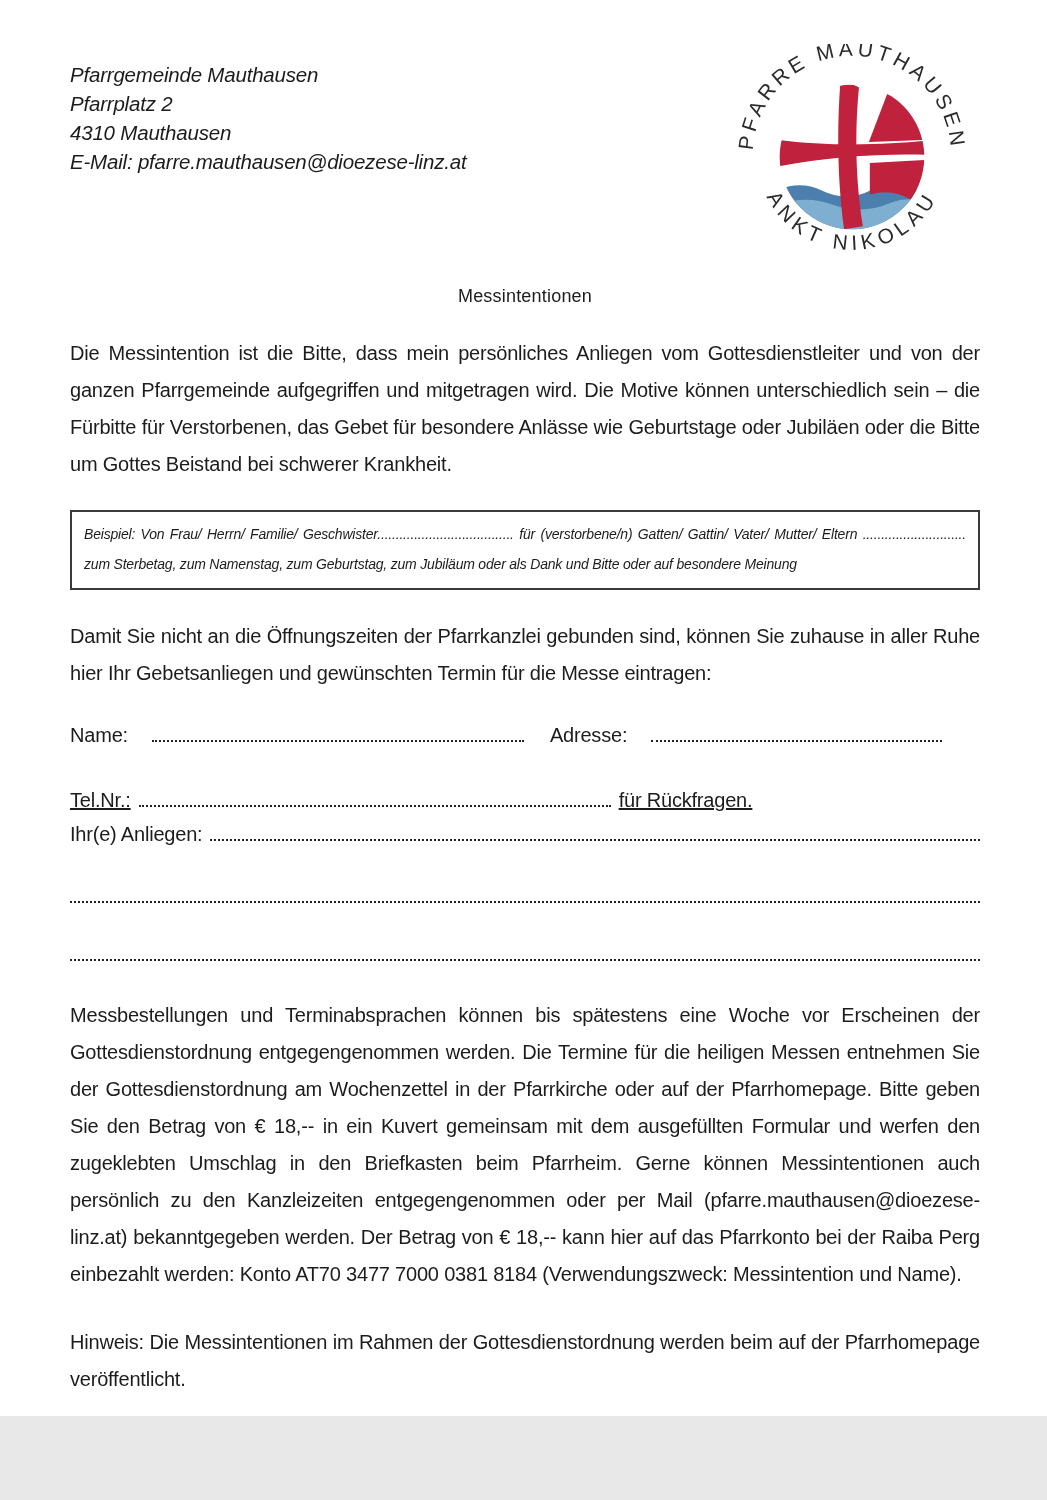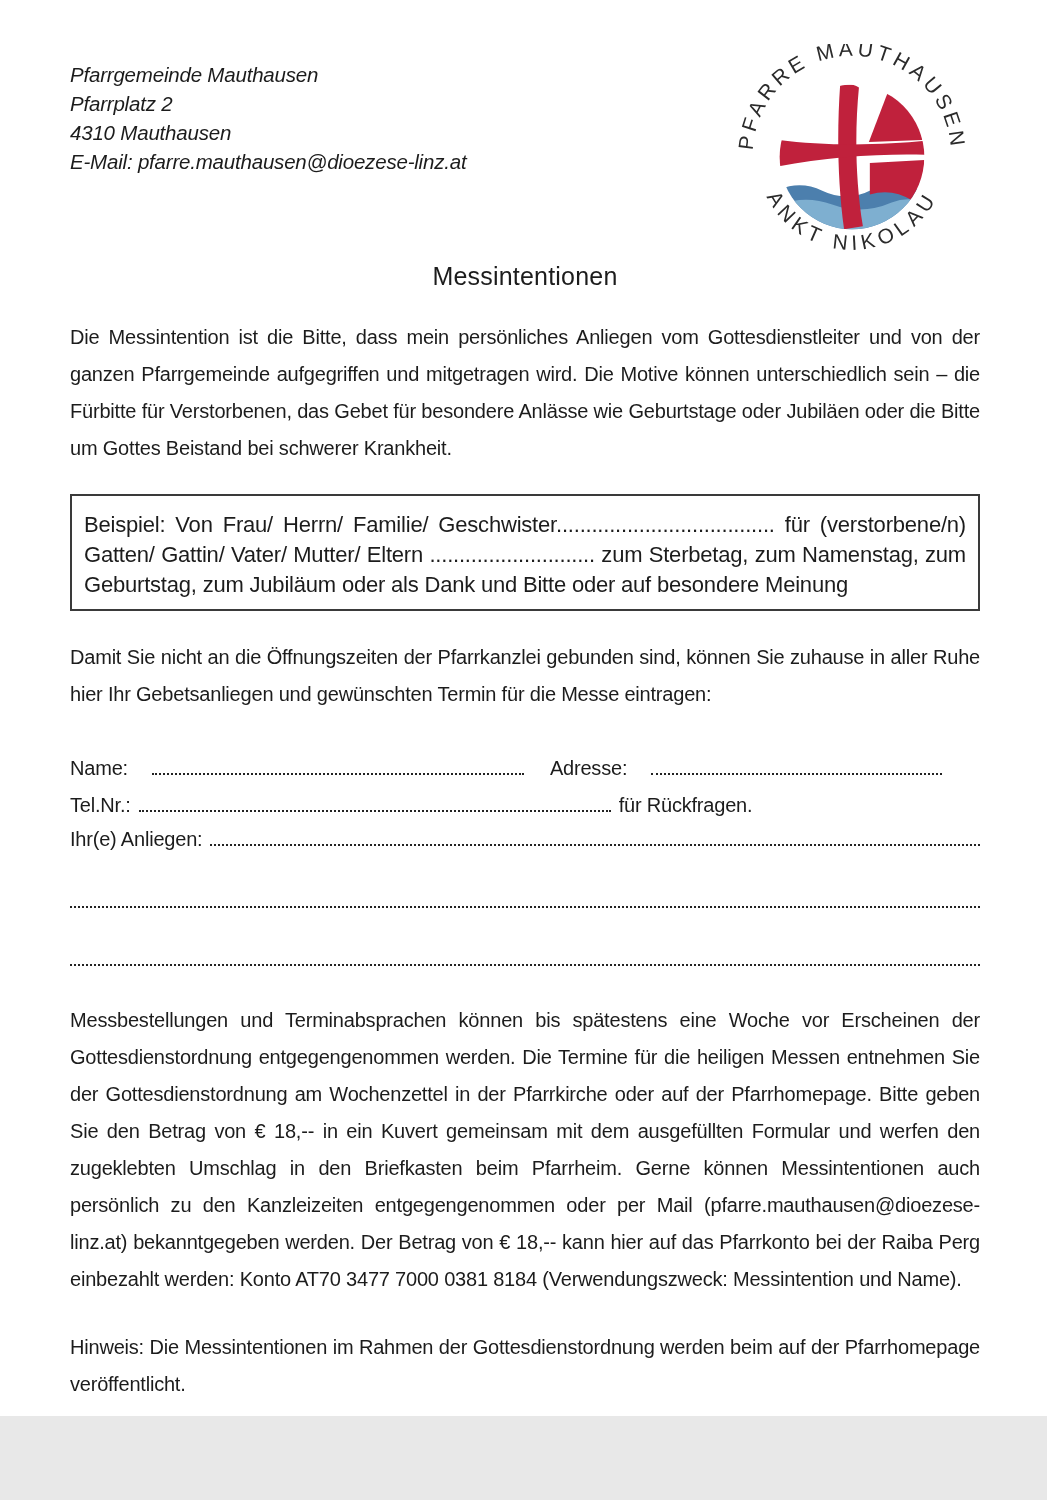--- a/index.html
+++ b/index.html
@@ -8,34 +8,34 @@
     width: 1047px; height: 1416px; background: #ffffff; color: #1c1c1c;
     position: relative; margin: 0 auto; overflow: hidden;
     padding: 56px 67px 0 70px;
     font-size: 20px; letter-spacing: -0.2px;
   }
   
   .header-row { display: flex; justify-content: space-between; align-items: flex-start; }
   .address { font-style: italic; font-size: 20.5px; line-height: 29px; padding-top: 4px; }
   .logo-wrap { width: 232px; height: 218px; margin-top: -12px; margin-right: 12px; flex: 0 0 auto; }
   
-  .doc-title { text-align: center; font-size: 25px; margin-top: 0; letter-spacing: 0.2px; }
+  .doc-title { text-align: center; font-size: 18px; margin-top: 24px; letter-spacing: 0.2px; }
   
   .para { text-align: justify; line-height: 37px; margin-top: 28px; }
   .example-box {
-    border: 2px solid #3a3a3a; margin-top: 27px; padding: 14px 12px 9px 12px;
-    text-align: justify; line-height: 30px; font-size: 22px;
+    border: 2px solid #3a3a3a; margin-top: 27px; padding: 7px 12px 9px 12px;
+    font-style: italic; text-align: justify; line-height: 30px; font-size: 14px;
   }
   
   .frow { display: flex; align-items: baseline; }
   .frow .lbl { white-space: nowrap; padding-right: 8px; }
   .dots { height: 0; border-bottom: 2.6px dotted #222; }
   .grow { flex: 1 1 auto; }
-  .row-name { margin-top: 44px; margin-right: 38px; gap: 16px; }
-  .row-tel  { margin-top: 14px; }
+  .row-name { margin-top: 32px; margin-right: 38px; gap: 16px; }
+  .row-tel  { margin-top: 42px; text-decoration: underline; }
   .row-anliegen { margin-top: 11px; }
   .dotline { height: 0; border-bottom: 2.6px dotted #222; margin-top: 55px; }
   .dotline2 { margin-top: 56px; }
   .row-wunsch { margin-top: 50px; }
   .w-name1 { width: 372px; }
   .w-tel { width: 472px; }
   .w-wunsch { width: 452px; }
   .suffix { white-space: nowrap; padding-left: 8px; }
   .adresse-lbl { padding-left: 10px; }
   .p-pay { margin-top: 36px; }

